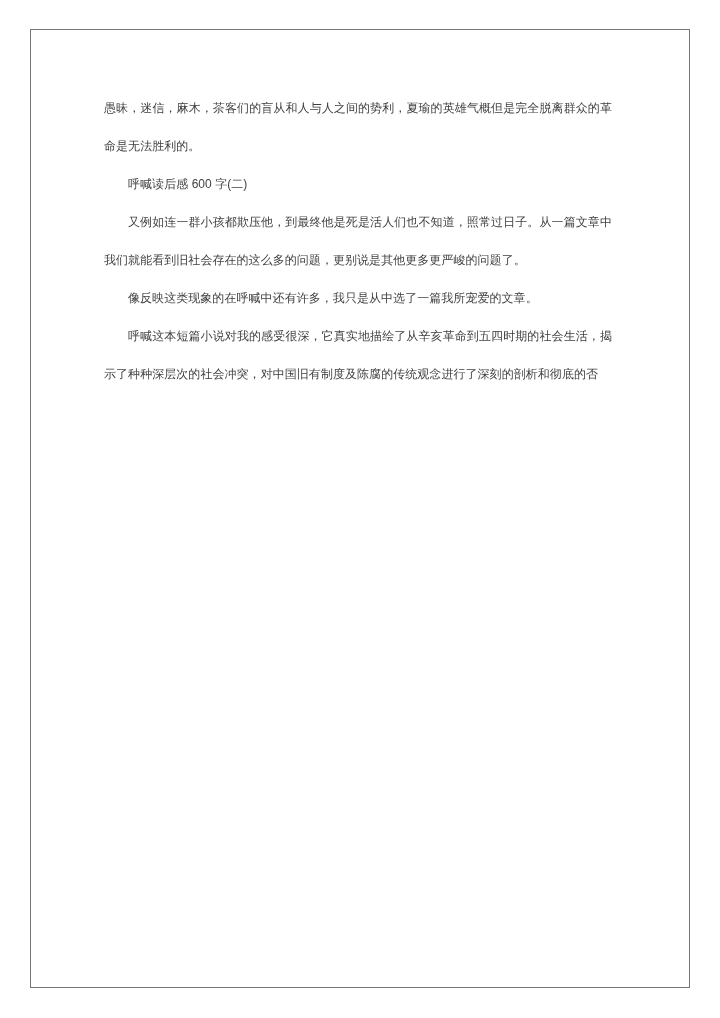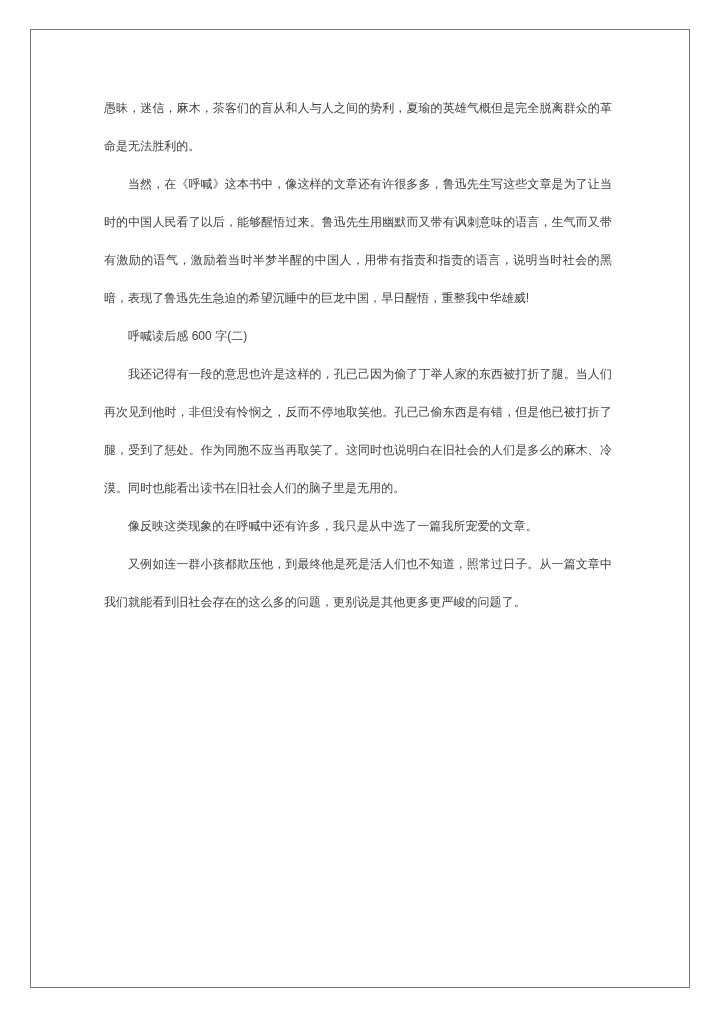--- a/index.html
+++ b/index.html
@@ -42,19 +42,18 @@
   .para.indent {
     text-indent: 2em;
   }
 </style>
 </head>
 <body>
 
 <div class="page-frame">
   <div class="doc-content">
       <p class="para">愚昧，迷信，麻木，茶客们的盲从和人与人之间的势利，夏瑜的英雄气概但是完全脱离群众的革命是无法胜利的。</p>
-      <p class="para indent">当然，在《呼喊》这本书中，像这样的文章还有许很多多，鲁迅先生写这些文章是为了让当时的中国人民看了以后，能够醒悟过来。鲁迅先生用幽默而又带有讽刺意味的语言，生气而又带有激励的语气，激励着当时半梦半醒的中国人，用带有指责和指责的语言，说明当时社会的黑暗，表现了鲁迅先生急迫的希望沉睡中的巨龙中国，早日醒悟，重整我中华雄威!</p>
       <p class="para indent">呼喊读后感 600 字(二)</p>
-      <p class="para indent">我还记得有一段的意思也许是这样的，孔已己因为偷了丁举人家的东西被打折了腿。当人们再次见到他时，非但没有怜悯之，反而不停地取笑他。孔已己偷东西是有错，但是他已被打折了腿，受到了惩处。作为同胞不应当再取笑了。这同时也说明白在旧社会的人们是多么的麻木、冷漠。同时也能看出读书在旧社会人们的脑子里是无用的。</p>
+      <p class="para indent">又例如连一群小孩都欺压他，到最终他是死是活人们也不知道，照常过日子。从一篇文章中我们就能看到旧社会存在的这么多的问题，更别说是其他更多更严峻的问题了。</p>
       <p class="para indent">像反映这类现象的在呼喊中还有许多，我只是从中选了一篇我所宠爱的文章。</p>
-      <p class="para indent">又例如连一群小孩都欺压他，到最终他是死是活人们也不知道，照常过日子。从一篇文章中我们就能看到旧社会存在的这么多的问题，更别说是其他更多更严峻的问题了。</p>
+      <p class="para indent">呼喊这本短篇小说对我的感受很深，它真实地描绘了从辛亥革命到五四时期的社会生活，揭示了种种深层次的社会冲突，对中国旧有制度及陈腐的传统观念进行了深刻的剖析和彻底的否</p>
     </div>
 </div>
 
 </body></html>

